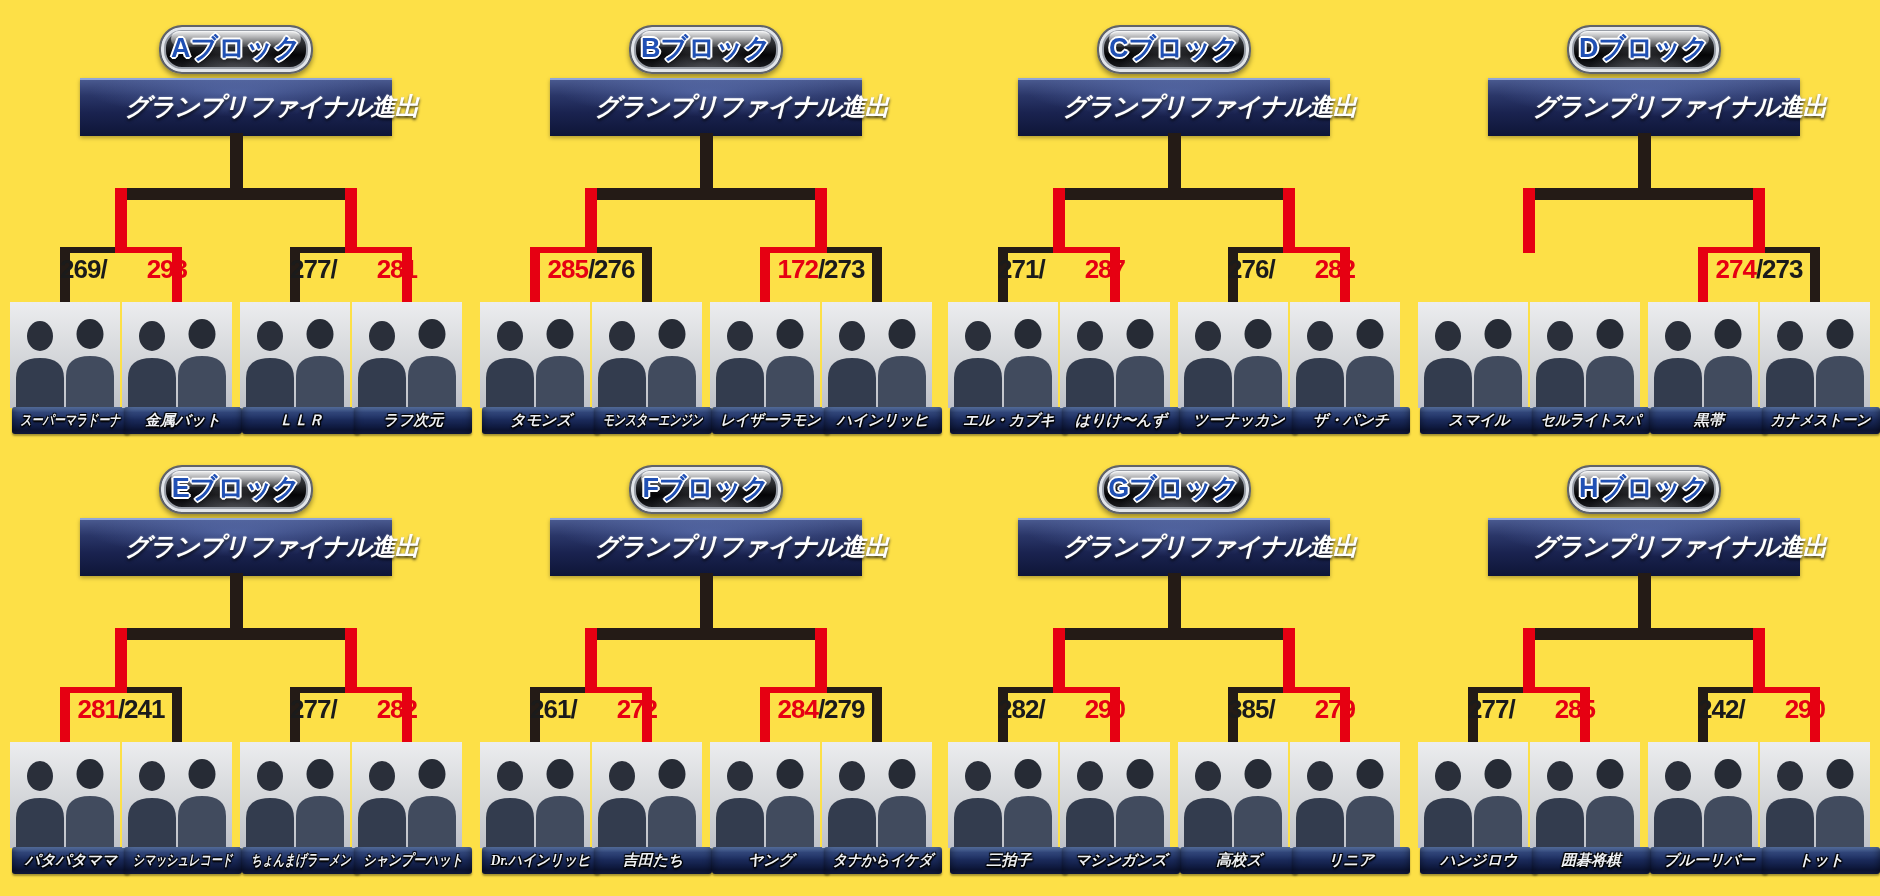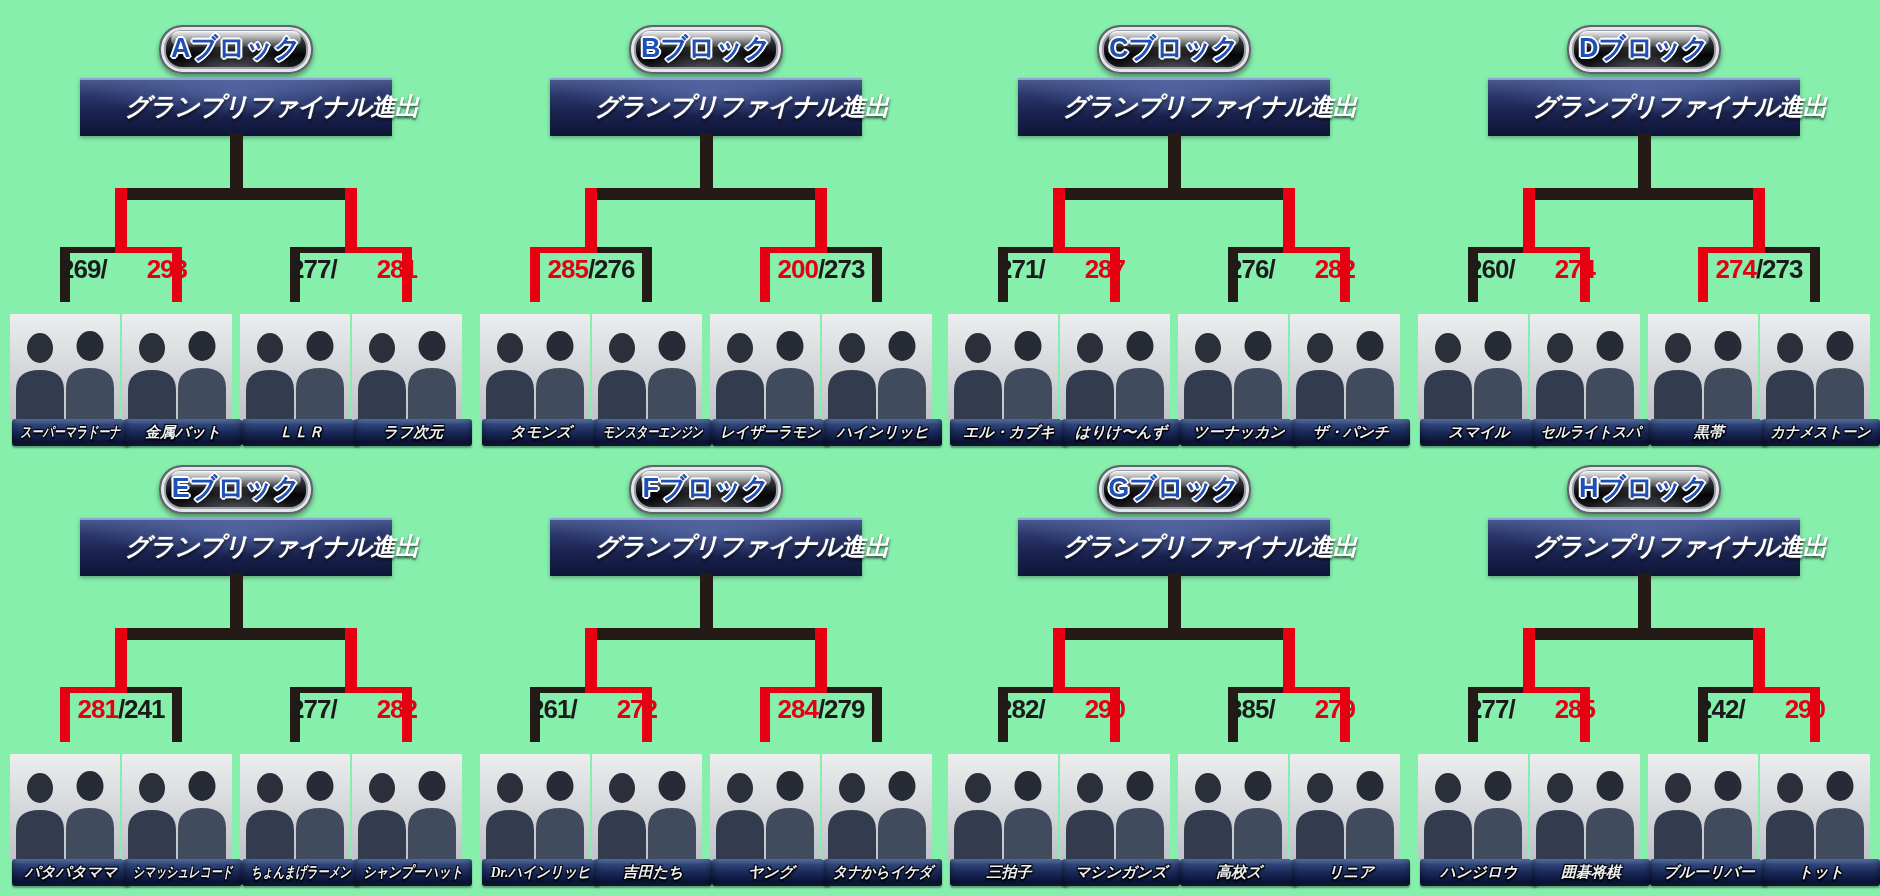--- a/index.html
+++ b/index.html
@@ -1,16 +1,16 @@
 <!DOCTYPE html>
 <html><head>
 <meta charset="utf-8">
 <style>
   html,body{margin:0;padding:0;background:#ffffff;}
-  #stage{position:relative;width:1880px;height:896px;background:#86efac;overflow:hidden;
+  #stage{position:relative;width:1880px;height:896px;background:#fde047;overflow:hidden;
          font-family:"Liberation Sans","DejaVu Sans",sans-serif;}
   .block{position:absolute;width:452px;height:421px;}
 
   
   .badge{position:absolute;top:11px;left:50%;transform:translateX(-50%);
          width:150px;height:45px;border-radius:23px;
          background:
            radial-gradient(ellipse at 50% 118%, rgba(150,152,160,.55), transparent 55%),
            linear-gradient(180deg,#54575d 0%,#26282c 40%,#050507 62%,#202227 100%);
          border:2px solid #606369;
@@ -51,21 +51,21 @@
   .win-right .mbar.l,.win-right .leg.l{background:#241b16;}
   .win-right .mbar.r,.win-right .leg.r{background:#e60012;}
   .win-left  .mbar.l,.win-left  .leg.l{background:#e60012;}
   .win-left  .mbar.r,.win-left  .leg.r{background:#241b16;}
   .score{position:absolute;left:50px;top:66px;width:122px;text-align:center;
          font-size:26px;font-weight:bold;letter-spacing:-1px;color:#1b1b1b;white-space:nowrap;}
   .win-right .score .s-r{color:#e60012;padding-left:40px;}
   .win-left  .score .s-l{color:#e60012;}
 
   
-  .team{position:absolute;top:300px;width:122px;margin:0;}
+  .team{position:absolute;top:288px;width:122px;margin:0;}
   .team.t1{left:0;} .team.t2{left:112px;} .team.t3{left:230px;} .team.t4{left:342px;}
   .photo{width:110px;height:106px;overflow:hidden;
          background:linear-gradient(180deg,#ecedef 0%,#d8dadd 45%,#bfc2c9 100%);}
   .photo svg{display:block;}
   .plate{margin:0 2px;height:27px;border-radius:3px;position:relative;top:-1px;
          background:linear-gradient(180deg,#6c8cc8 0%,#33497f 20%,#1a2a5a 48%,#0c1537 85%,#16204a 100%);
          box-shadow: inset 0 0 8px rgba(0,0,0,.55), 0 2px 2px rgba(0,0,0,.35);
          display:flex;align-items:center;justify-content:center;overflow:hidden;}
   .plate span{display:inline-block;white-space:nowrap;
          font-family:"Liberation Serif","DejaVu Serif",serif;
@@ -180,21 +180,21 @@
       <div class="score">
         <span class="s-l">285</span><span class="sep">/</span><span class="s-r">276</span>
       </div>
     </div>
     <div class="match m2 win-left">
       <div class="mbar l"></div>
       <div class="mbar r"></div>
       <div class="leg l"></div>
       <div class="leg r"></div>
       <div class="score">
-        <span class="s-l">200</span><span class="sep">/</span><span class="s-r">273</span>
+        <span class="s-l">172</span><span class="sep">/</span><span class="s-r">273</span>
       </div>
     </div>
 
     <figure class="team t1">
       <div class="photo">
         <svg viewBox="0 0 110 106" width="110" height="106">
           <ellipse cx="30" cy="34" rx="13" ry="15" fill="#2a2f3a"></ellipse>
           <path d="M6 106 V76 q0-20 24-20 q24 0 24 20 V106 Z" fill="#333c4e"></path>
           <ellipse cx="80" cy="32" rx="13.5" ry="15" fill="#262b35"></ellipse>
           <path d="M56 106 V74 q0-20 24-20 q24 0 24 20 V106 Z" fill="#414b5e"></path>
@@ -333,29 +333,20 @@
       <span>Dブロック</span>
     </div>
     <div class="banner">
       <span>グランプリファイナル進出</span>
     </div>
     <div class="stem"></div>
     <div class="hbar"></div>
     <div class="junction j1"></div>
     <div class="junction j2"></div>
 
-    <div class="match m1 win-right">
-      <div class="mbar l"></div>
-      <div class="mbar r"></div>
-      <div class="leg l"></div>
-      <div class="leg r"></div>
-      <div class="score">
-        <span class="s-l">260</span><span class="sep">/</span><span class="s-r">274</span>
-      </div>
-    </div>
     <div class="match m2 win-left">
       <div class="mbar l"></div>
       <div class="mbar r"></div>
       <div class="leg l"></div>
       <div class="leg r"></div>
       <div class="score">
         <span class="s-l">274</span><span class="sep">/</span><span class="s-r">273</span>
       </div>
     </div>
 

